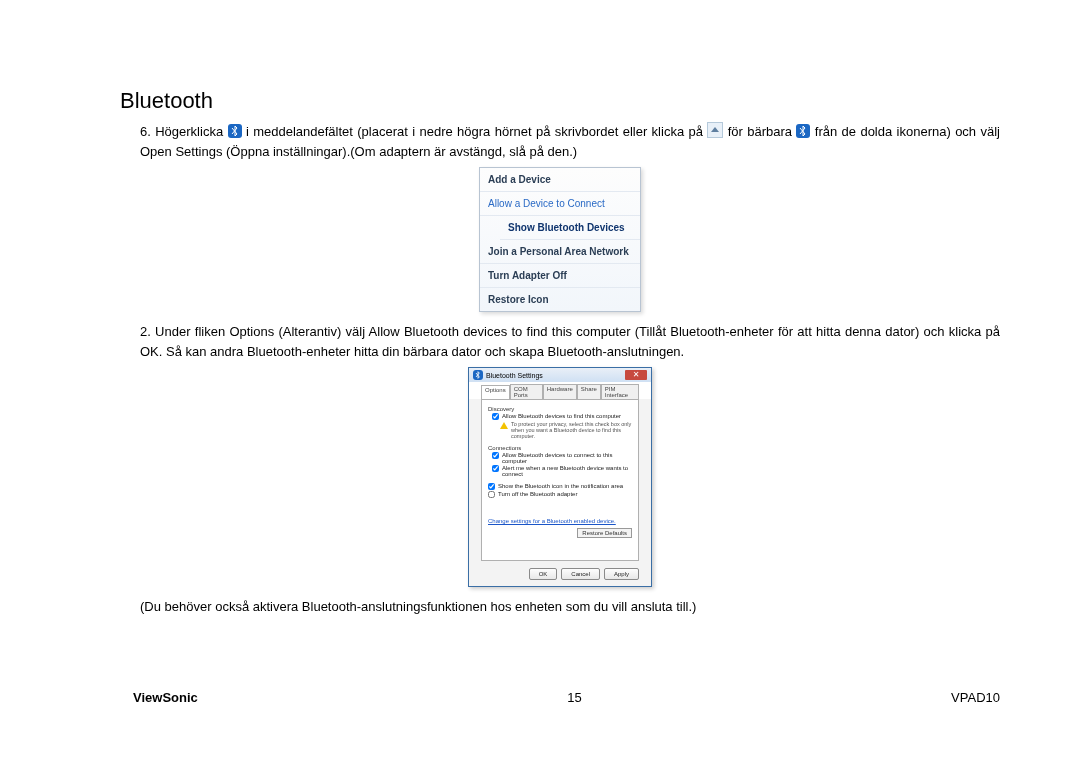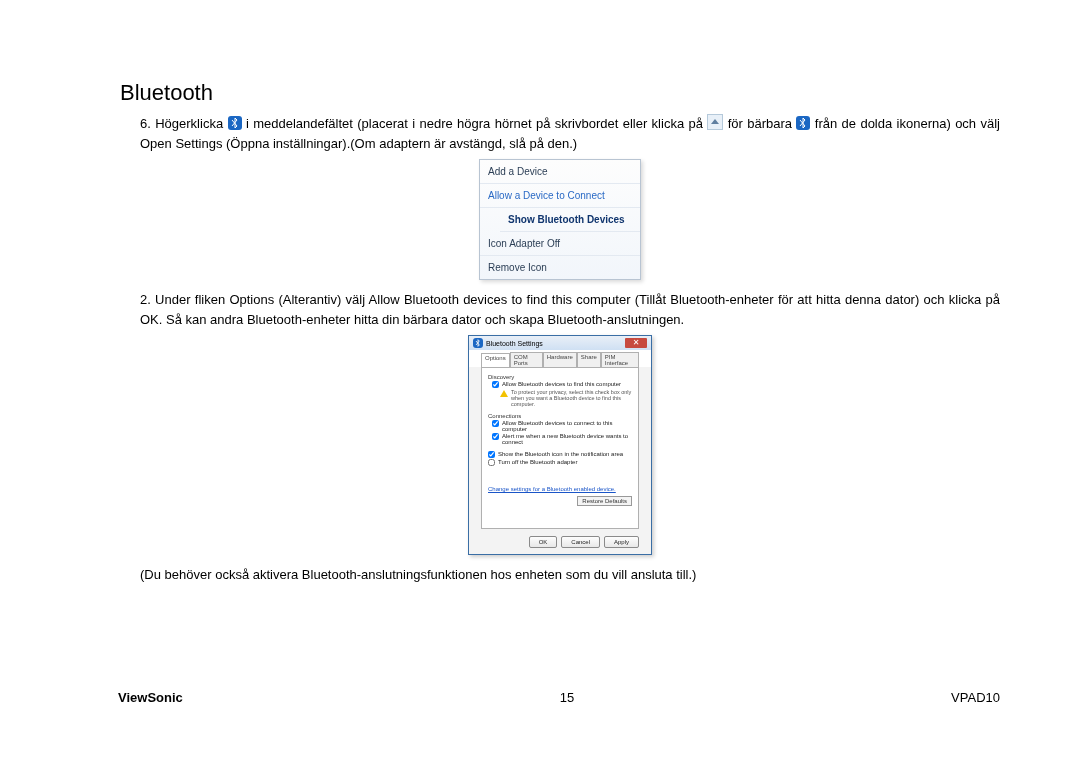--- a/index.html
+++ b/index.html
@@ -11,21 +11,21 @@
     width: 1080px;
     height: 765px;
     position: relative;
   }
   .page {
     padding: 80px 80px 0 120px;
   }
   h1 {
     font-size: 22px;
     font-weight: normal;
-    margin: 0 0 8px 0;
+    margin: 8px 0 8px 0;
   }
   .para {
     font-size: 13px;
     line-height: 1.5;
     text-align: justify;
     margin: 0 0 6px 0;
     padding-left: 20px;
   }
   .bt-icon {
     display: inline-block;
@@ -66,21 +66,21 @@
     box-shadow:2px 2px 4px rgba(0,0,0,.15);
   }
   .ctxmenu .row {
     padding:6px 8px;
     border-bottom:1px solid #e3e9f1;
     color:#1b4e9b;
   }
   .ctxmenu .row:last-child{border-bottom:none;}
   .ctxmenu .link{color:#2a6ac5;}
   .ctxmenu .bold{font-weight:bold;color:#10356e;margin-left:20px;}
-  .ctxmenu .norm{color:#2b3e55;}
+  .ctxmenu .norm{color:#2b3e55;font-weight:bold;}
   
   .dlg {
     display:inline-block;
     width:182px;
     border:1px solid #3a6ea5;
     font-size:6px;
     text-align:left;
     background:#f3f3f3;
     box-shadow:2px 2px 4px rgba(0,0,0,.2);
   }
@@ -141,21 +141,21 @@
   .dlg .btns{
     display:flex;justify-content:flex-end;gap:4px;
     padding:3px 12px 6px 12px;
   }
   .dlg .btns button{
     border:1px solid #8a8a8a;background:linear-gradient(#fdfdfd,#e8e8e8);
     font-size:6px;padding:2px 9px;color:#222;border-radius:2px;
   }
   .footer{
     position:absolute;
-    left:118px; right:80px; bottom:60px;
+    left:133px; right:80px; bottom:60px;
     display:flex;justify-content:space-between;
     font-size:13px;
   }
   .footer .brand{font-weight:bold;}
 </style>
 </head>
 <body>
 
 <div class="page">
   <h1>Bluetooth</h1>
@@ -176,22 +176,23 @@
         </svg>
     </span>
     <span> från de dolda ikonerna) och välj Open Settings (Öppna inställningar).(Om adaptern är avstängd, slå på den.)</span>
   </p>
 
   <div class="center-wrap">
     <div class="ctxmenu">
       <div class="row norm">Add a Device</div>
       <div class="row link">Allow a Device to Connect</div>
       <div class="row bold">Show Bluetooth Devices</div>
-      <div class="row norm">Icon Adapter Off</div>
-      <div class="row norm">Remove Icon</div>
+      <div class="row norm">Join a Personal Area Network</div>
+      <div class="row norm">Turn Adapter Off</div>
+      <div class="row norm">Restore Icon</div>
     </div>
   </div>
 
   <p class="para">2. Under fliken Options (Alterantiv) välj Allow Bluetooth devices to find this computer (Tillåt Bluetooth-enheter för att hitta denna dator) och klicka på OK. Så kan andra Bluetooth-enheter hitta din bärbara dator och skapa Bluetooth-anslutningen.</p>
 
   <div class="center-wrap">
     <div class="dlg">
       <div class="titlebar">
         <span class="t">
           <span class="bt-icon" style="width:10px;height:10px;">

